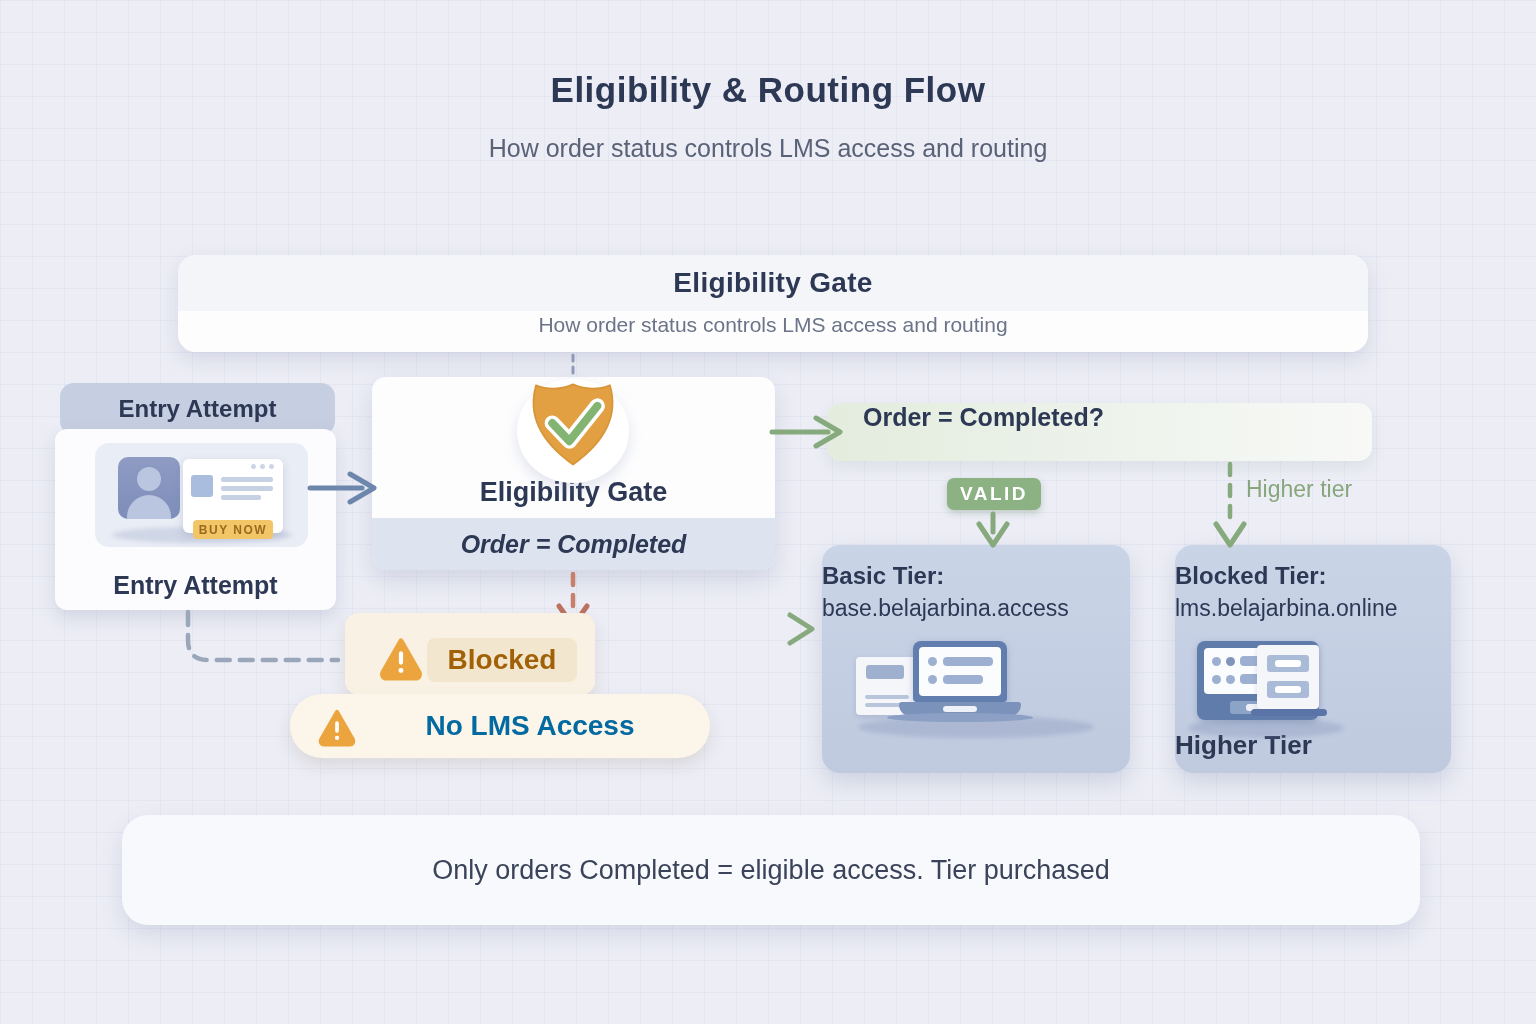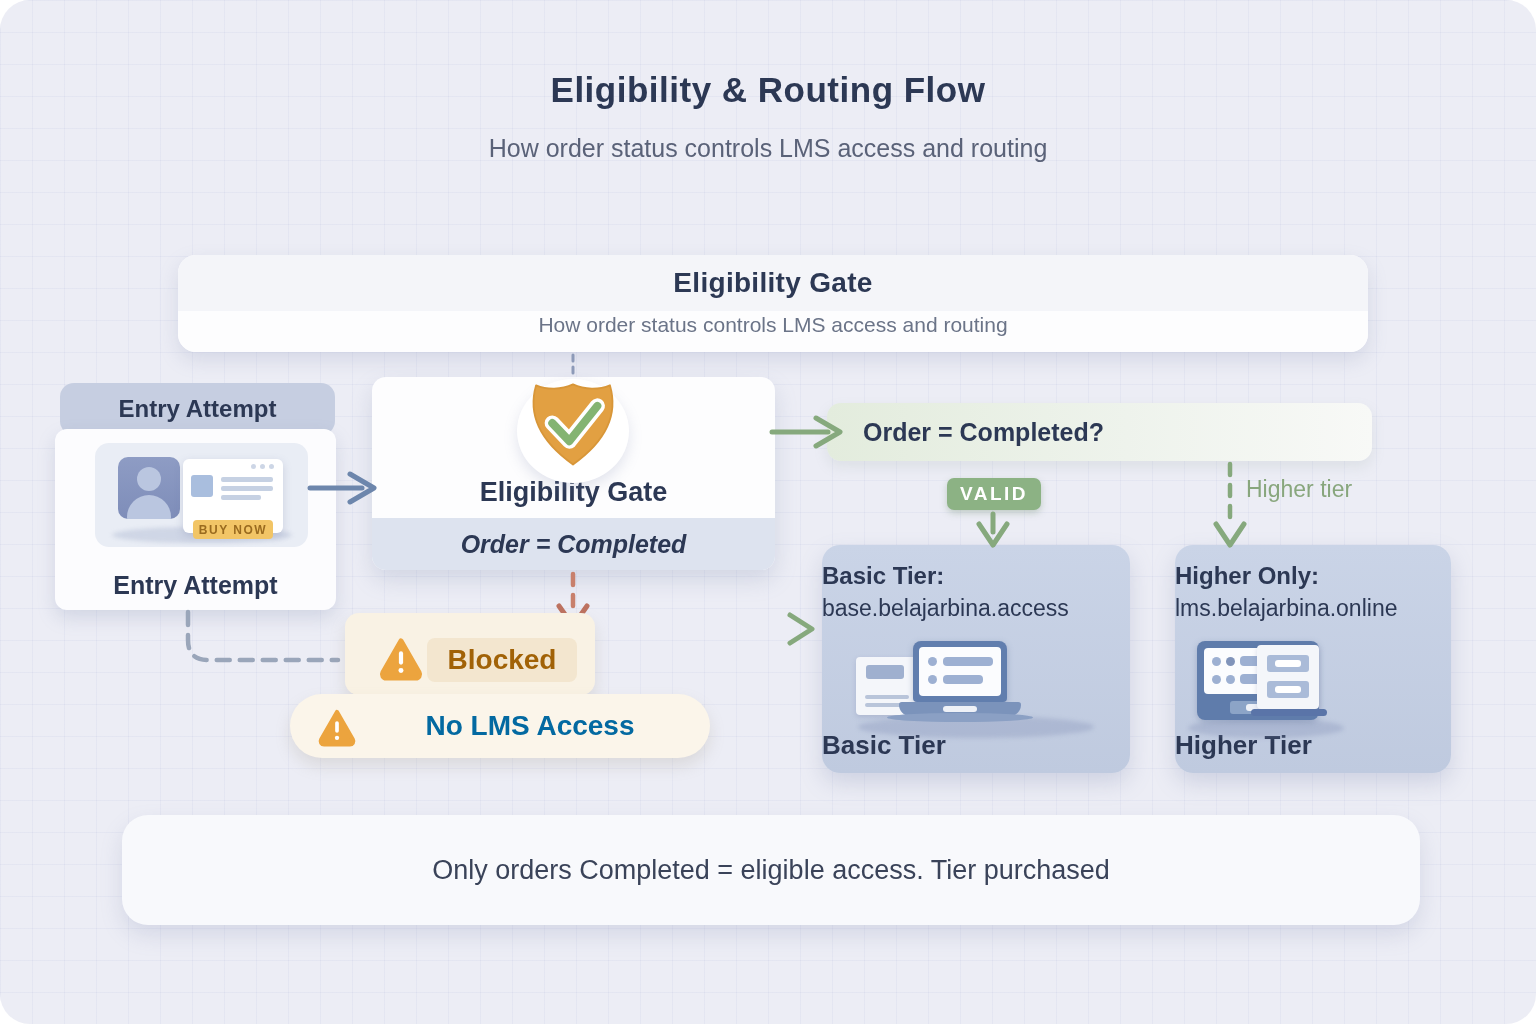--- a/index.html
+++ b/index.html
@@ -7,21 +7,20 @@
   body { font-family:"Liberation Sans", sans-serif; }
 
   .canvas {
     position:relative; width:1536px; height:1024px; overflow:hidden;
     background-color:#ecedf5;
     background-image:
       linear-gradient(rgba(186,192,222,0.16) 1px, transparent 1px),
       linear-gradient(90deg, rgba(186,192,222,0.16) 1px, transparent 1px);
     background-size:32px 32px;
     color:#2c3854;
-    border-radius:30px;
   }
   .abs { position:absolute; }
 
   
   .page-title {
     left:0; top:70px; width:1536px; text-align:center;
     font-size:35px; font-weight:700; letter-spacing:0.5px; color:#2c3854;
   }
   .page-subtitle {
     left:0; top:134px; width:1536px; text-align:center;
@@ -98,21 +97,21 @@
     left:517px; top:379px; width:112px; height:104px; border-radius:50%;
     background:#ffffff; box-shadow:0 6px 14px rgba(120,130,170,0.20); z-index:2;
   }
   .shield-svg { left:519px; top:378px; z-index:3; }
 
   
   .question-bar {
     left:827px; top:403px; width:545px; height:58px; border-radius:14px;
     background:linear-gradient(90deg,#e3ecdd 0%,#eef3ec 55%,#f8f9f7 100%);
     box-shadow:0 6px 14px rgba(130,150,140,0.14);
-    display:flex; align-items:center;
+    display:flex; 
   }
   .question-bar .q { margin-left:36px; font-size:25px; font-weight:700; color:#2c3854; }
   .valid-badge {
     left:947px; top:478px; width:94px; height:32px; background:#8cb284; border-radius:7px;
     box-shadow:0 3px 7px rgba(110,140,110,0.35);
     display:flex; align-items:center; justify-content:center;
     font-size:19px; font-weight:700; letter-spacing:2.5px; color:#ffffff;
   }
   .higher-tier-label {
     left:1246px; top:476px; font-size:23px; font-weight:500; color:#88a67d;
@@ -235,21 +234,20 @@
 
   <div class="abs question-bar">
     <span class="q">Order = Completed?</span>
   </div>
   <div class="abs valid-badge">VALID</div>
   <div class="abs higher-tier-label">Higher tier</div>
 
   <div class="abs tier-card tier-basic">
     <div class="tier-title">Basic Tier:</div>
     <div class="tier-domain">base.belajarbina.access</div>
-    <div class="tier-caption">Basic Tier</div>
   </div>
   <div class="abs bt-shadow"></div>
   <div class="abs bt-card">
     <div class="bar"></div>
     <div class="l1"></div>
     <div class="l2"></div>
   </div>
   <div class="abs bt-screen">
     <div class="bt-disp">
       <div class="bt-row" style="top:10px">
@@ -261,21 +259,21 @@
           <div class="bt-bar" style="width:40px"></div>
         </div>
     </div>
   </div>
   <div class="abs bt-deck">
       <div class="bt-slot"></div>
     </div>
   <div class="abs bt-base"></div>
 
   <div class="abs tier-card tier-higher">
-    <div class="tier-title">Higher Only:</div>
+    <div class="tier-title">Blocked Tier:</div>
     <div class="tier-domain">lms.belajarbina.online</div>
     <div class="tier-caption">Higher Tier</div>
   </div>
   <div class="abs ht-shadow"></div>
   <div class="abs ht-monitor">
     <div class="ht-disp">
       <div class="ht-row" style="top:8px">
         <div class="ht-dot"></div>
           <div class="ht-dot dark"></div>
           <div class="ht-bar" style="width:54px"></div>

